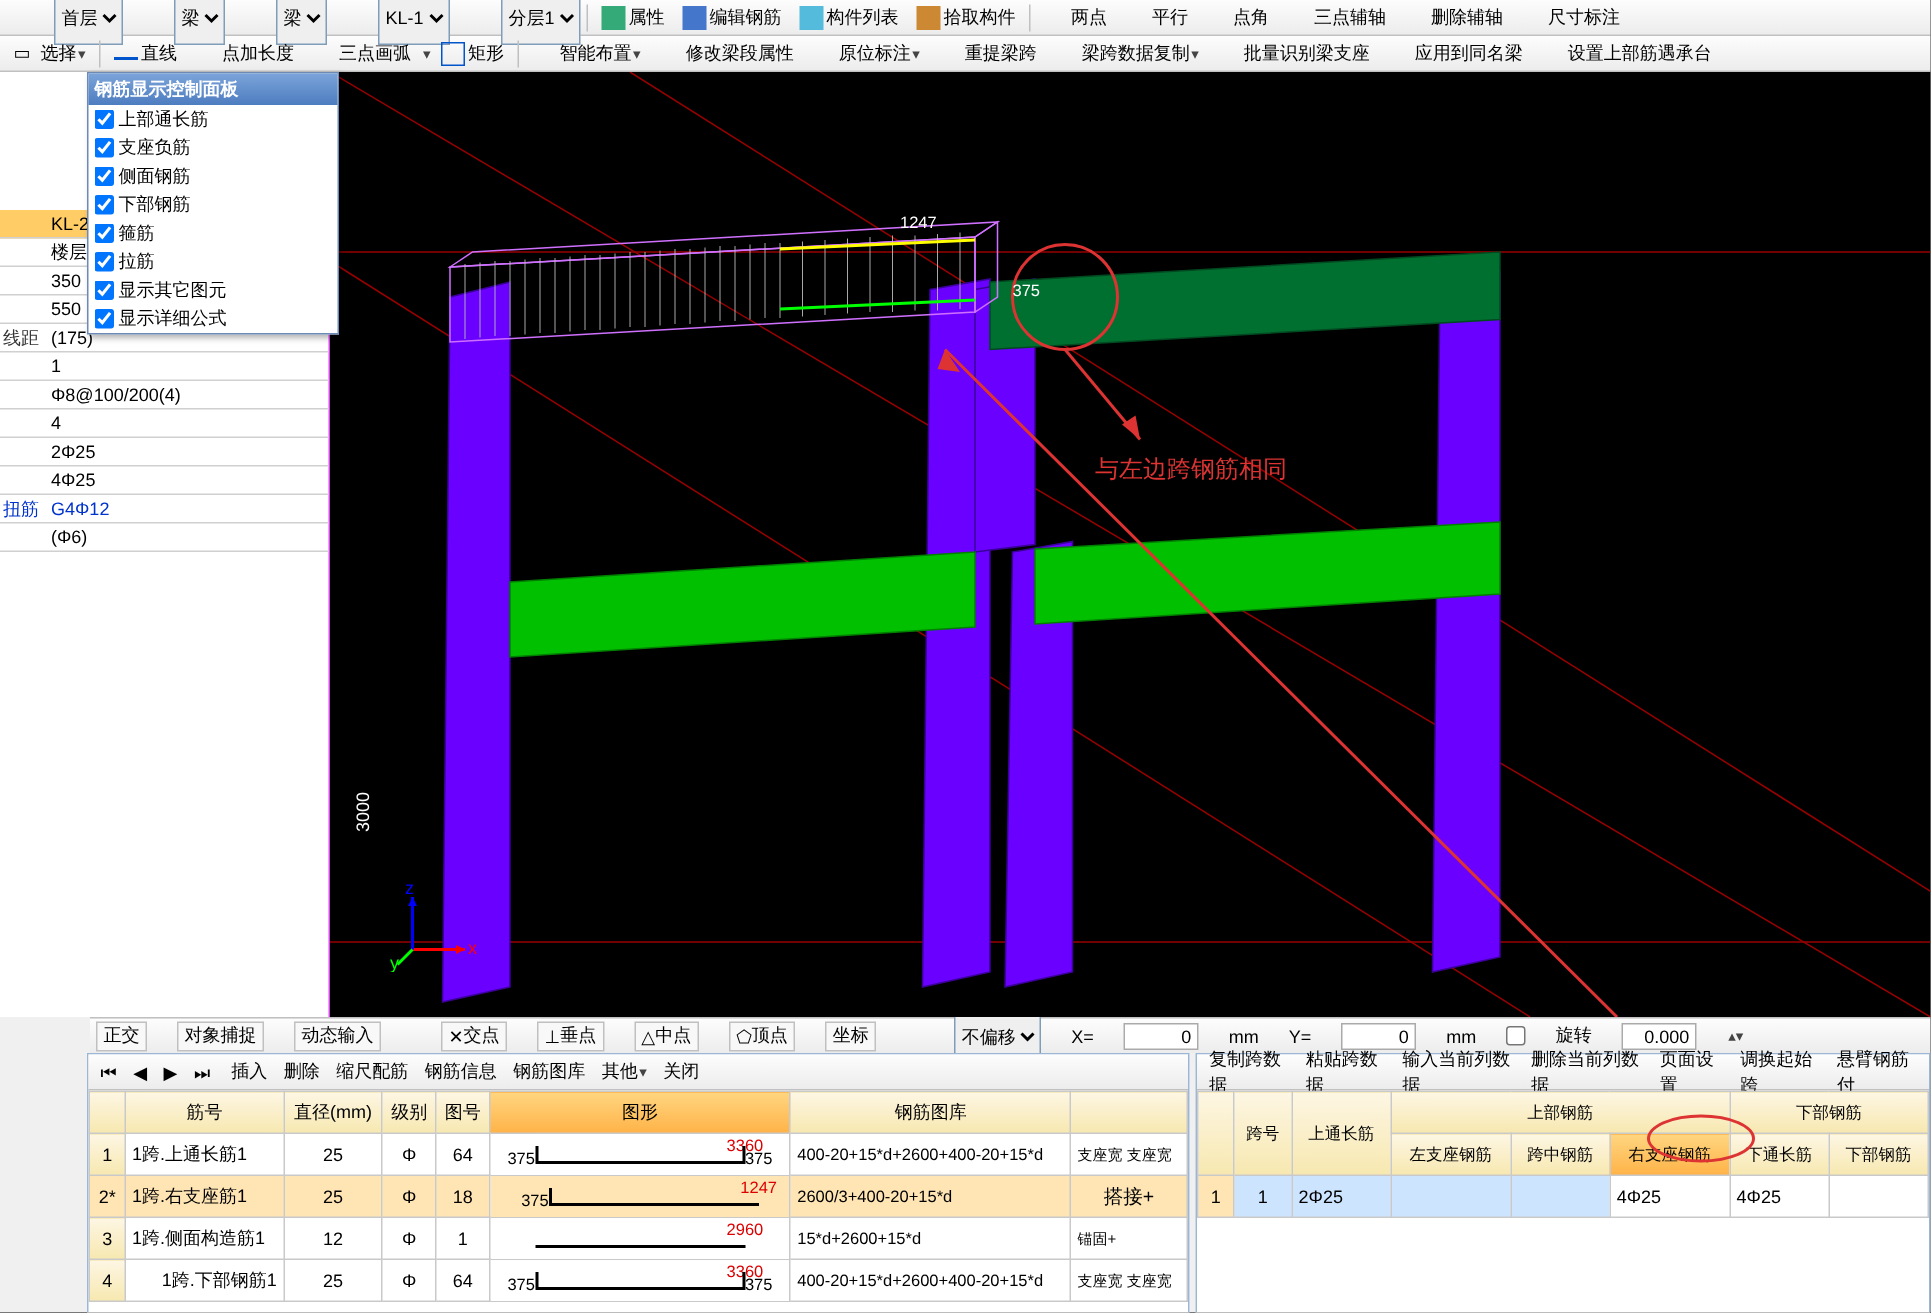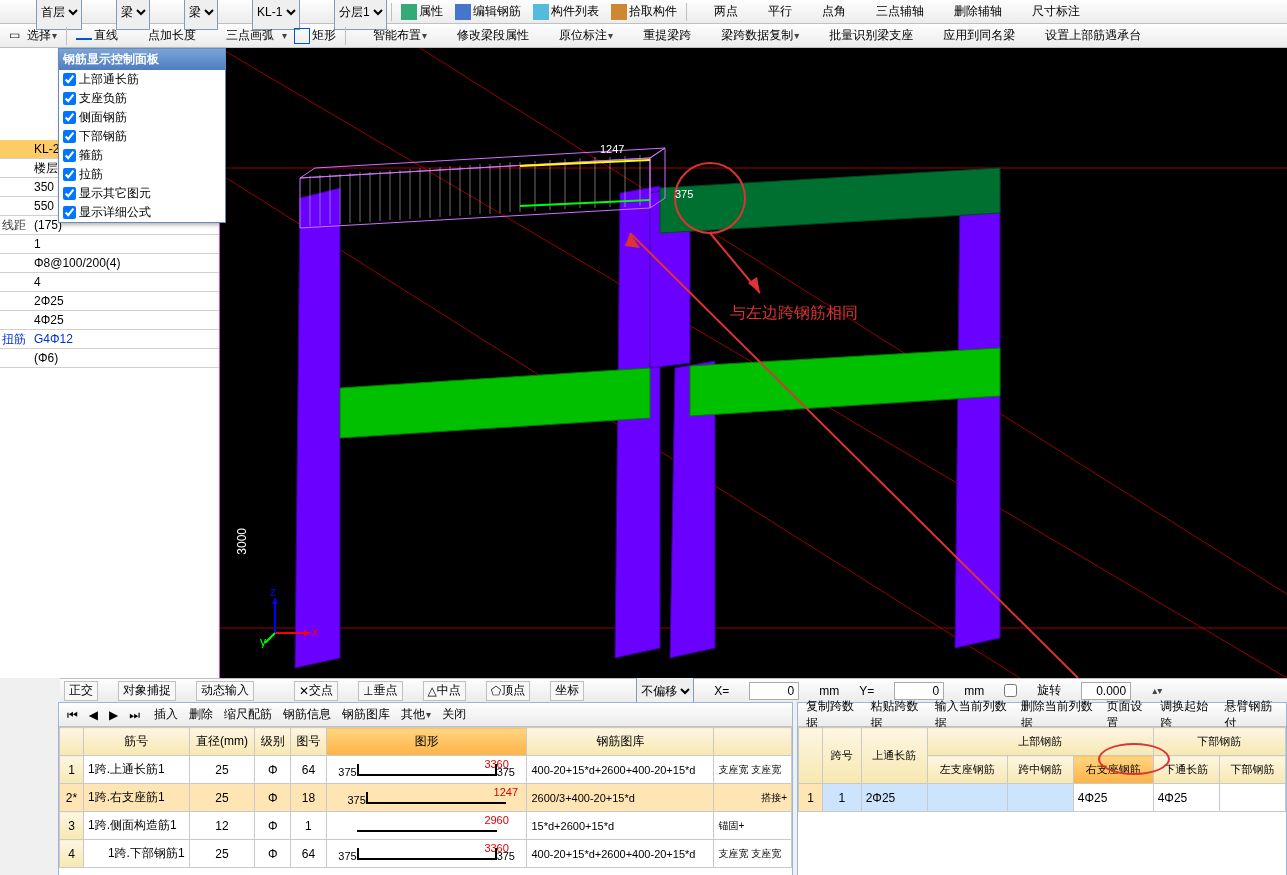--- a/index.html
+++ b/index.html
@@ -431,21 +431,21 @@
 支座宽</td>
       </tr>
       <tr class="sel">
         <td class="rownum">2*</td>
         <td style="text-align:left">1跨.右支座筋1</td>
         <td>25</td>
         <td>Φ</td>
         <td>18</td>
         <td class="shape"><span class="shape-end-l">375</span><span class="shape-bar"><span class="end" style="left:0"></span><span class="mid">1247</span></span></td>
         <td style="text-align:left;font-size:11px">2600/3+400-20+15*d</td>
-        <td style="font-size:10px;text-align:right">搭接+</td>
+        <td style="font-size:13px;text-align:center">搭接+</td>
       </tr>
       <tr>
         <td class="rownum">3</td>
         <td style="text-align:left">1跨.侧面构造筋1</td>
         <td>12</td>
         <td>Φ</td>
         <td>1</td>
         <td class="shape"><span class="shape-bar"><span class="mid">2960</span></span></td>
         <td style="text-align:left;font-size:11px">15*d+2600+15*d</td>
         <td style="font-size:10px;text-align:left">锚固+</td>

